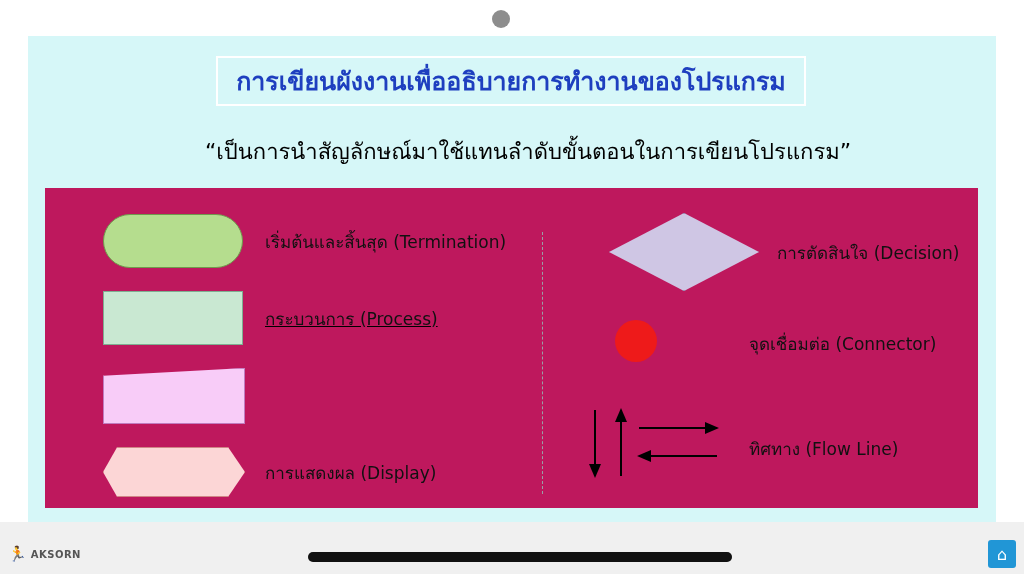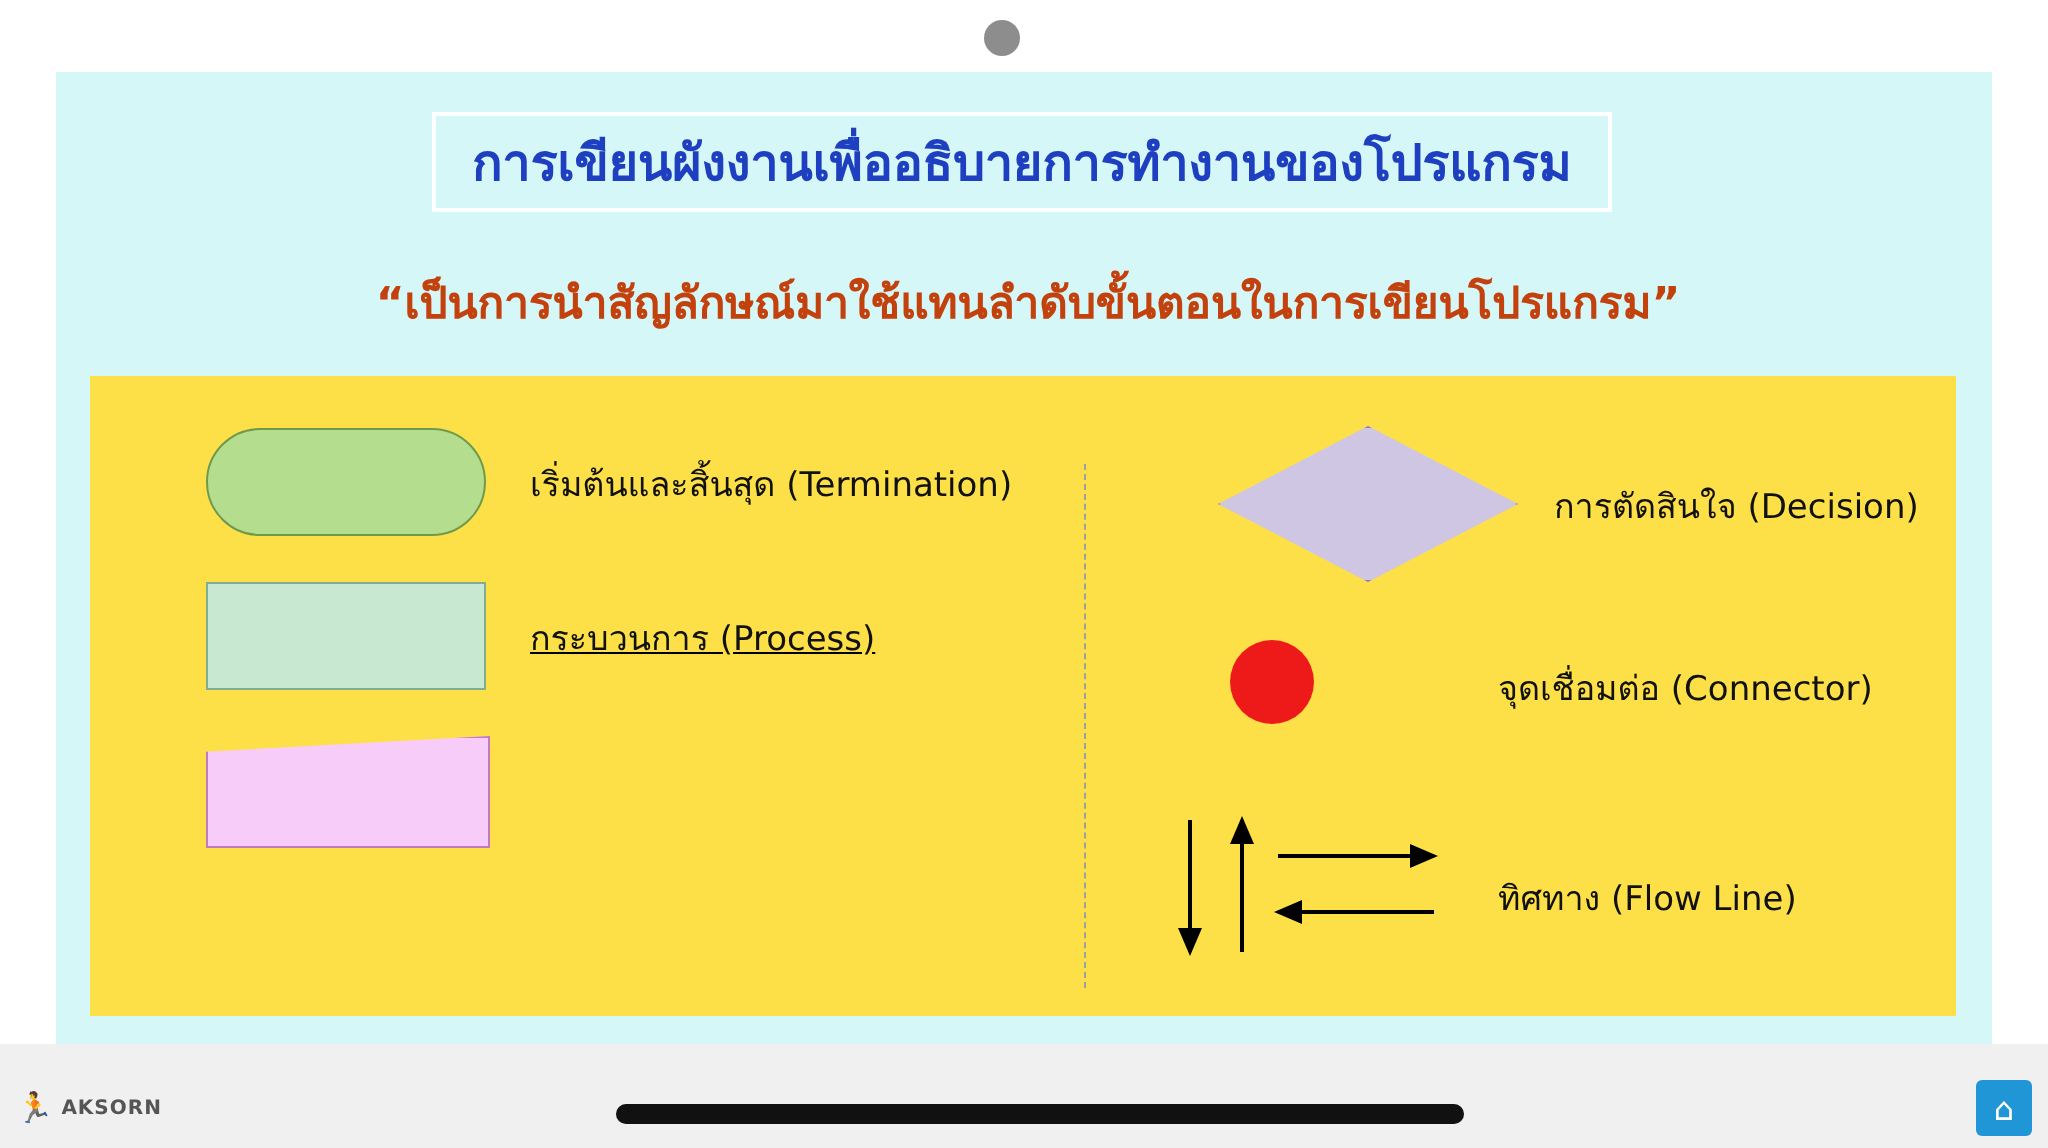--- a/index.html
+++ b/index.html
@@ -47,35 +47,35 @@
   }
   .title-text {
     color: #1e3fbf;
     font-size: 25px;
     font-weight: bold;
     letter-spacing: 0px;
     white-space: nowrap;
   }
   .subtitle {
     position: absolute;
-    left: 2px;
+    left: 16px;
     top: 98px;
     width: 968px;
     text-align: center;
-    color: #c2410c;
+    color: #000000;
     font-size: 22px;
-    font-weight: bold;
+    font-weight: normal;
   }
   .panel {
     position: absolute;
     left: 17px;
     top: 152px;
     width: 933px;
     height: 320px;
-    background: #fde047;
+    background: #be185d;
     box-sizing: border-box;
   }
   .divider {
     position: absolute;
     left: 497px;
     top: 44px;
     width: 0;
     height: 262px;
     border-left: 1px dashed #9aa0a6;
   }
@@ -257,20 +257,26 @@
       </div>
       <div class="row-label">กระบวนการ (Process)</div>
     </div>
 
     <div class="legend-row" style="left:52px; top:172px;">
       <div class="shape-cell">
         <div class="sh-manual"></div>
       </div>
     </div>
 
+    <div class="legend-row" style="left:52px; top:249px;">
+      <div class="shape-cell">
+        <div class="sh-display"></div>
+      </div>
+      <div class="row-label">การแสดงผล (Display)</div>
+    </div>
 
     <div class="legend-row" style="left:556px; top:23px;text-align:right;">
       <div class="shape-cell" style="width:168px; height:82px;">
         <div class="sh-decision"></div>
       </div>
       <div class="row-label">การตัดสินใจ (Decision)</div>
     </div>
 
     <div class="legend-row" style="left:528px; top:120px;">
       <div class="shape-cell" style="width:168px;">

